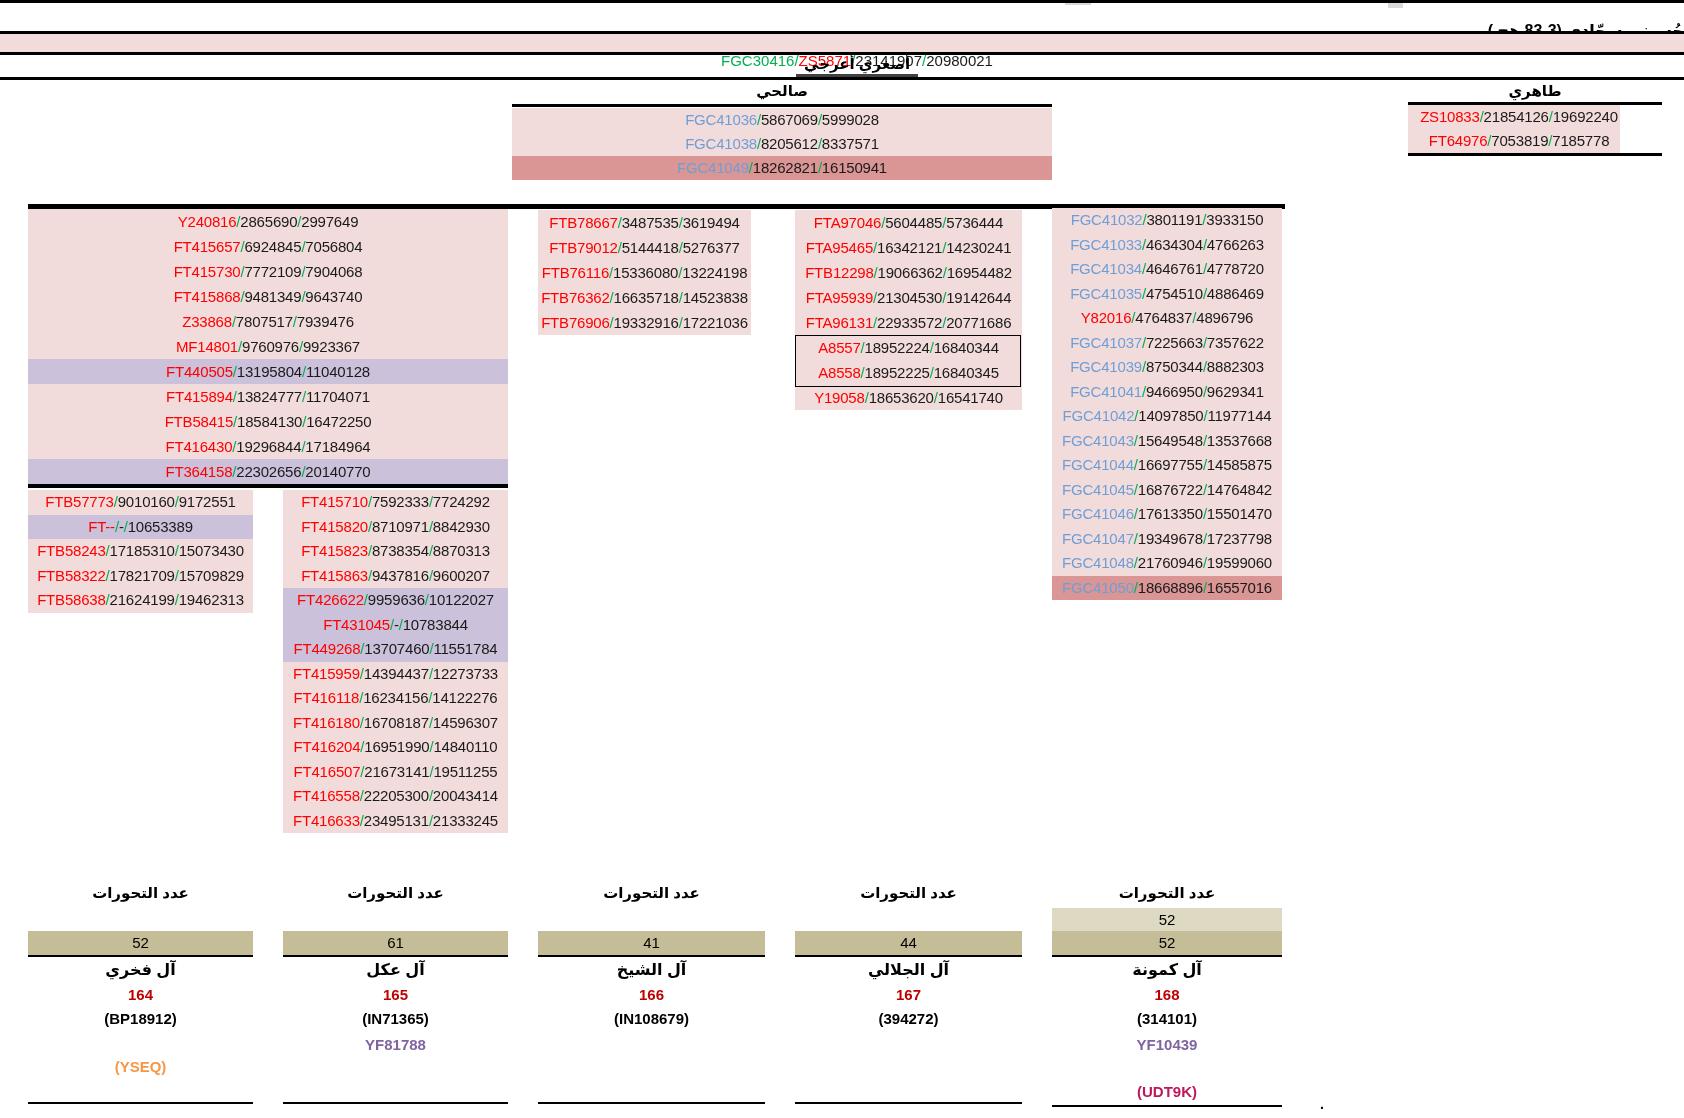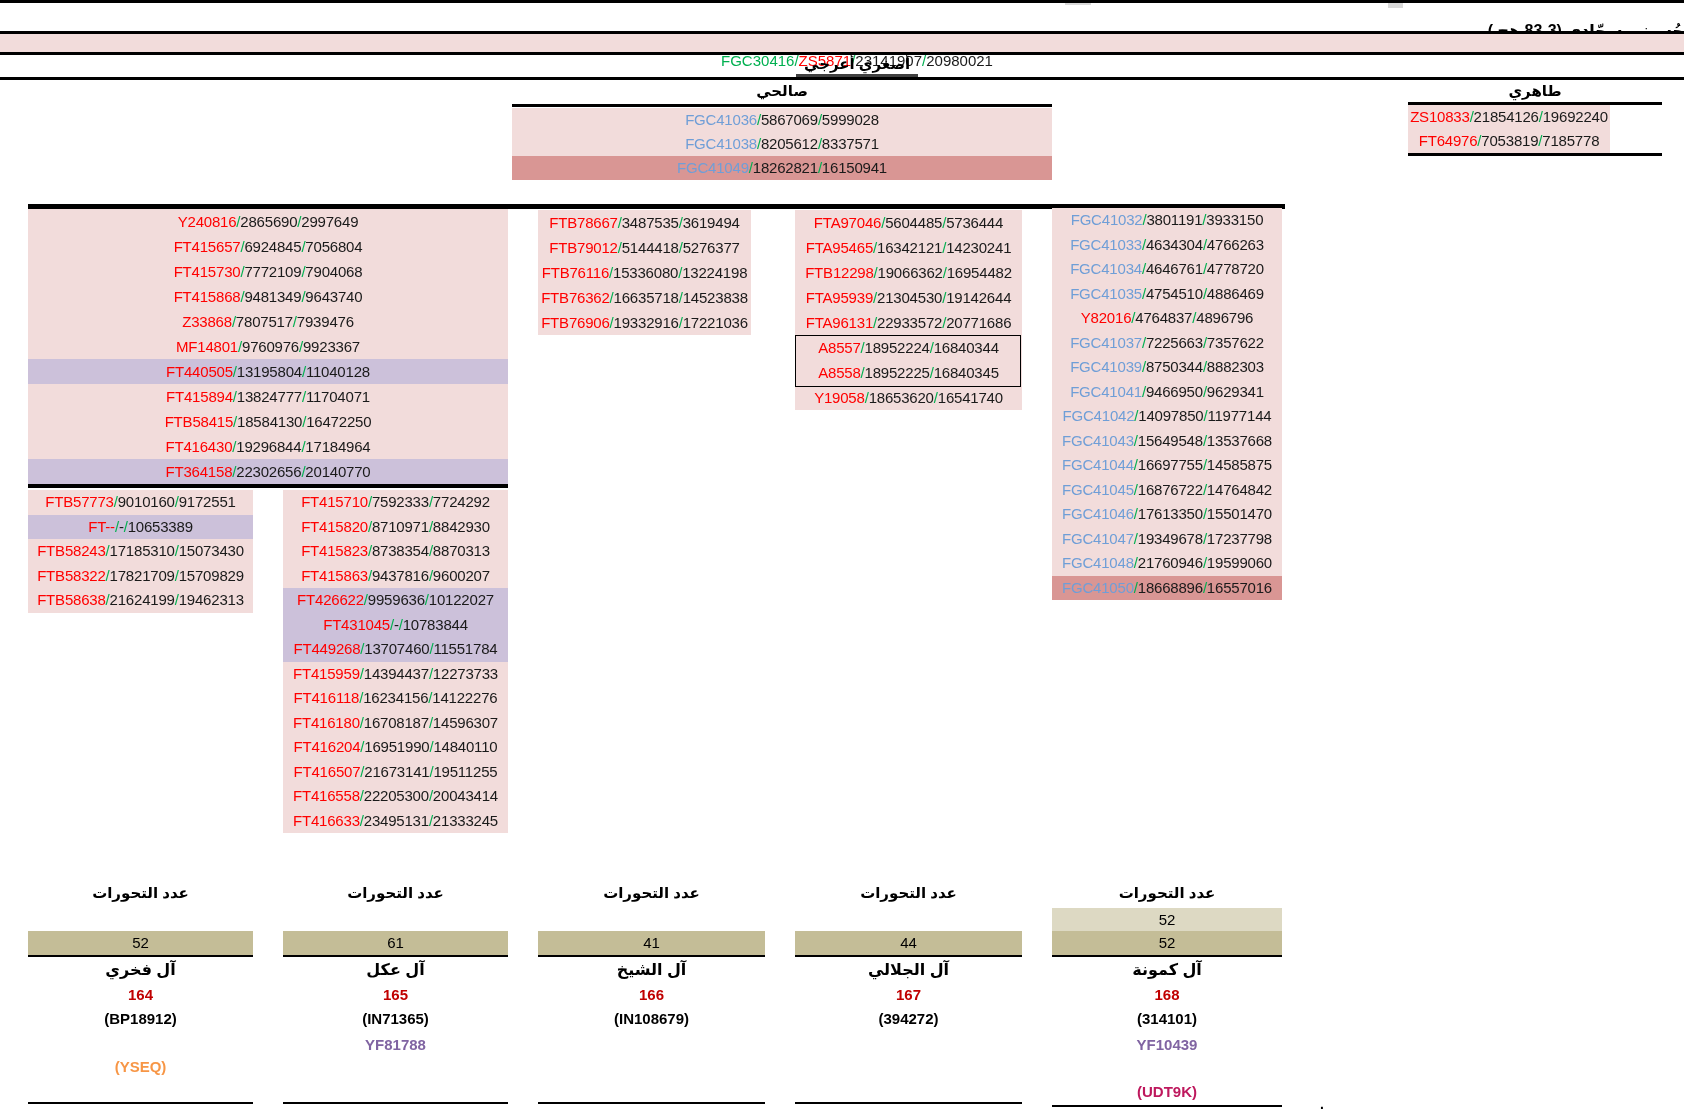--- a/index.html
+++ b/index.html
@@ -68,21 +68,21 @@
   <div class="branch-label" dir="rtl" style="left:512px;top:82px;width:540px;">صالحي</div>
   <div class="hline" style="left:512px;top:104px;width:540px;height:2.5px;"></div>
   <div class="snp-col" style="left:512px;top:108px;width:540px;--rh:24px;">
       <div class="snp-row"><span class="snp blue">FGC41036</span><span class="sl">/</span><span class="pos">5867069</span><span class="sl">/</span><span class="pos">5999028</span></div>
       <div class="snp-row"><span class="snp blue">FGC41038</span><span class="sl">/</span><span class="pos">8205612</span><span class="sl">/</span><span class="pos">8337571</span></div>
       <div class="snp-row dark"><span class="snp blue">FGC41049</span><span class="sl">/</span><span class="pos">18262821</span><span class="sl">/</span><span class="pos">16150941</span></div>
     </div>
 
   <div class="branch-label" dir="rtl" style="left:1408px;top:82px;width:254px;">طاهري</div>
   <div class="hline" style="left:1408px;top:102px;width:254px;height:2.5px;"></div>
-  <div class="snp-col" style="left:1408px;top:105px;width:202px;--rh:24px;">
+  <div class="snp-col" style="left:1408px;top:105px;width:202px;padding-left:10px;--rh:24px;">
       <div class="snp-row"><span class="snp red">ZS10833</span><span class="sl">/</span><span class="pos">21854126</span><span class="sl">/</span><span class="pos">19692240</span></div>
       <div class="snp-row"><span class="snp red">FT64976</span><span class="sl">/</span><span class="pos">7053819</span><span class="sl">/</span><span class="pos">7185778</span></div>
     </div>
   <div class="hline" style="left:1408px;top:153px;width:254px;height:2.5px;"></div>
 
   <div class="hline" style="left:28px;top:204px;width:1257px;height:4.5px;"></div>
 
   <div class="snp-col" style="left:28px;top:208.5px;width:480px;--rh:25px;">
       <div class="snp-row"><span class="snp red">Y240816</span><span class="sl">/</span><span class="pos">2865690</span><span class="sl">/</span><span class="pos">2997649</span></div>
       <div class="snp-row"><span class="snp red">FT415657</span><span class="sl">/</span><span class="pos">6924845</span><span class="sl">/</span><span class="pos">7056804</span></div>

